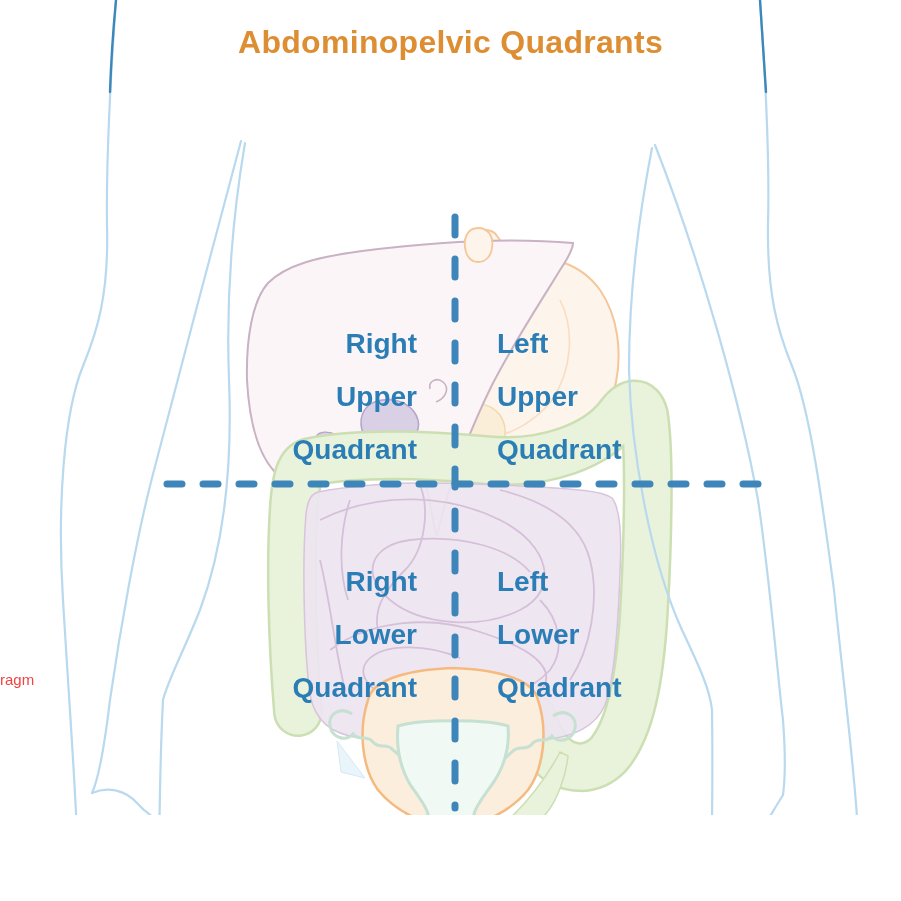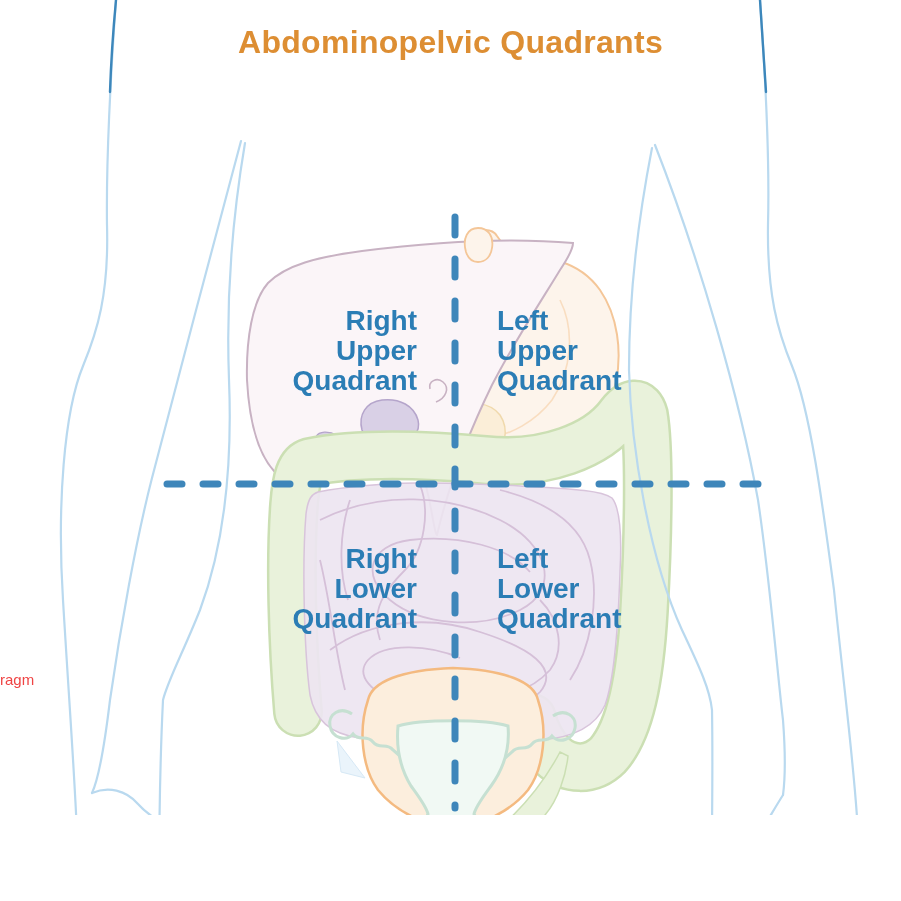--- a/index.html
+++ b/index.html
@@ -2,21 +2,21 @@
 <html><head>
 <meta charset="utf-8">
 <style>
   html,body{margin:0;padding:0;background:#fff;}
   #stage{position:relative;width:901px;height:815px;background:#ffffff;overflow:hidden;
          font-family:"Liberation Sans", sans-serif;}
   #art{position:absolute;left:0;top:0;}
   .title{position:absolute;left:0;right:0;top:24px;text-align:center;
          font-size:32px;font-weight:bold;color:#DD8E33;letter-spacing:.3px;}
   .qlabel{position:absolute;font-size:28px;line-height:30px;font-weight:bold;color:#2B7DB5;}
-  .qlabel span{display:block;}
+  .qlabel span{display:block;margin-top:23px;}
   .q-right{text-align:right;}
   .ruq{right:484px;top:306px;}
   .luq{left:497px;top:306px;}
   .rlq{right:484px;top:544px;}
   .llq{left:497px;top:544px;}
   .edge-label{position:absolute;left:0px;top:671px;font-size:15px;color:#ef4444;}
   
   .bodyline{fill:none;stroke:#B9D9EF;stroke-width:2.2;stroke-linecap:round;}
   .bodydark{fill:none;stroke:#3D87BB;stroke-width:2.4;stroke-linecap:round;}
   .dash{stroke:#3E86BA;stroke-width:7;fill:none;stroke-linecap:round;}

